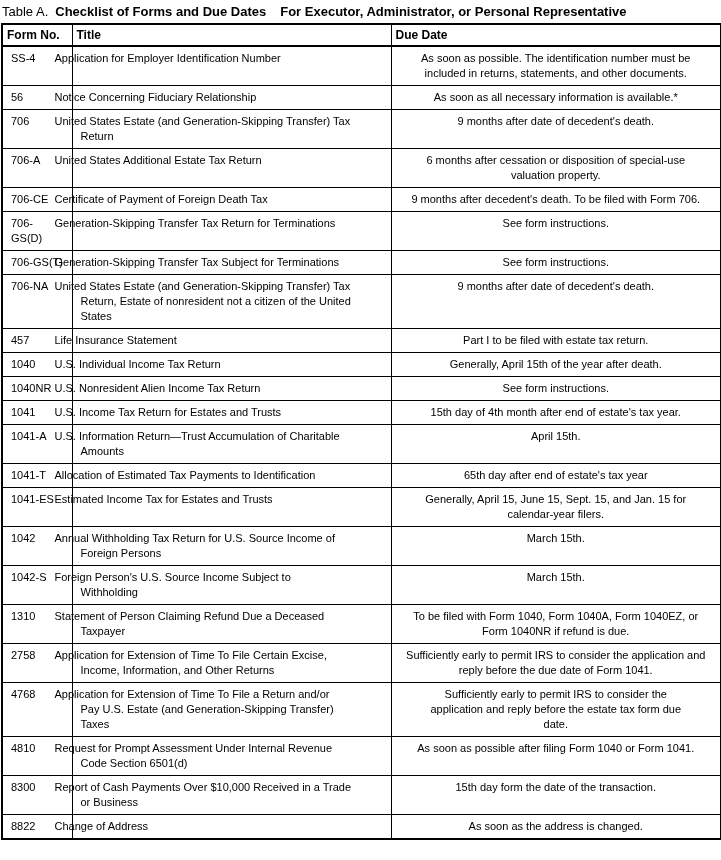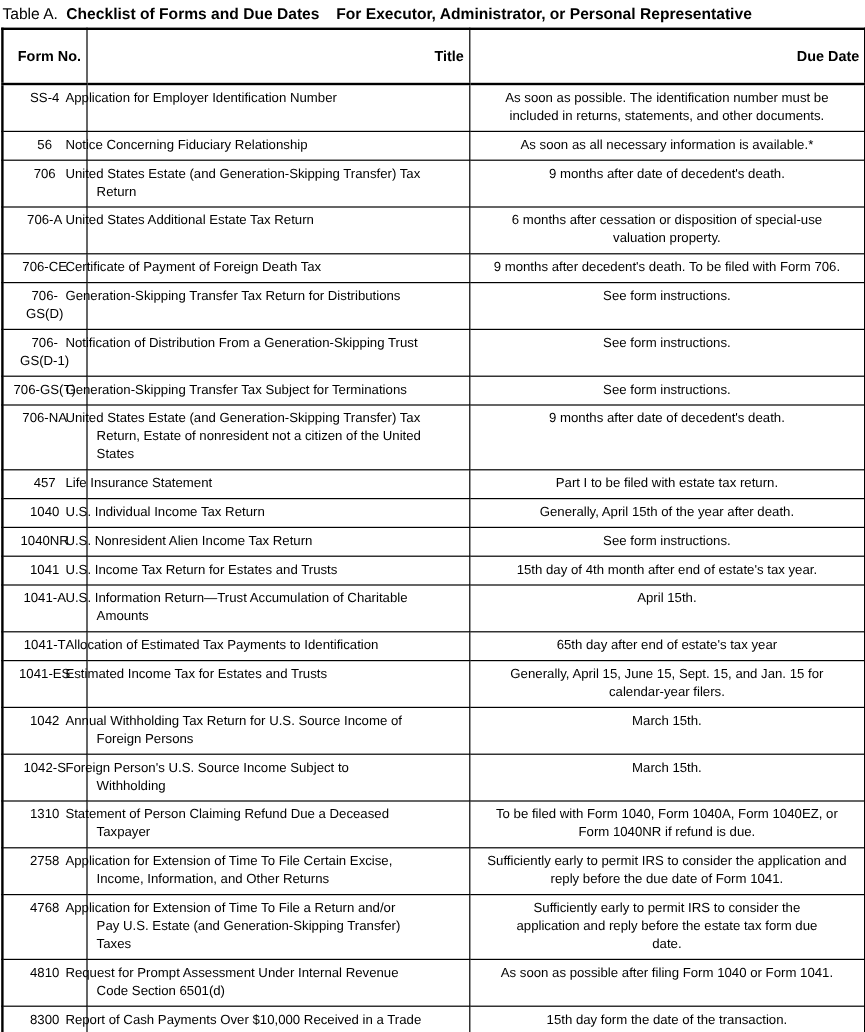--- a/index.html
+++ b/index.html
@@ -27,32 +27,32 @@
     border-collapse: collapse;
     table-layout: fixed;
     width: 719px;
     border: 2px solid #000;
   }
   table.forms th {
     border: 1px solid #000;
     border-bottom: 2px solid #000;
     font-size: 12px;
     font-weight: bold;
-    padding: 15px 4px;
-    text-align: right;
+    padding: 3px 4px;
+    text-align: left;
   }
   table.forms td {
     border: 1px solid #000;
     font-size: 11px;
     line-height: 15px;
     vertical-align: top;
     white-space: pre-line;
     padding: 4px 8px;
   }
-  td.c-form  { text-align: center; padding: 4px 2px; margin-top: 45px; }
+  td.c-form  { text-align: left; padding: 4px 2px; margin-top: 45px; }
   td.c-title { padding: 4px 8px 4px 33px; text-indent: -26px; }
   td.c-due   { padding: 4px 8px 4px 10px; text-align: center; }
 </style>
 </head>
 <body>
 
 <div class="page">
 
   <div class="doc-title">
     <span class="t-label">Table A.</span><span class="t-main">Checklist of Forms and Due Dates</span><span class="t-aud">For Executor, Administrator, or Personal Representative</span>
@@ -95,26 +95,21 @@
       <td class="c-due">6 months after cessation or disposition of special-use
 valuation property.</td>
     </tr>
         <tr>
       <td class="c-form">706-CE</td>
       <td class="c-title">Certificate of Payment of Foreign Death Tax</td>
       <td class="c-due">9 months after decedent's death. To be filed with Form 706.</td>
     </tr>
         <tr>
       <td class="c-form">706-GS(D)</td>
-      <td class="c-title">Generation-Skipping Transfer Tax Return for Distributions</td>
-      <td class="c-due">See form instructions.</td>
-    </tr>
-        <tr>
-      <td class="c-form">706-GS(D-1)</td>
-      <td class="c-title">Notification of Distribution From a Generation-Skipping Trust</td>
+      <td class="c-title">Generation-Skipping Transfer Tax Return for Terminations</td>
       <td class="c-due">See form instructions.</td>
     </tr>
         <tr>
       <td class="c-form">706-GS(T)</td>
       <td class="c-title">Generation-Skipping Transfer Tax Subject for Terminations</td>
       <td class="c-due">See form instructions.</td>
     </tr>
         <tr>
       <td class="c-form">706-NA</td>
       <td class="c-title">United States Estate (and Generation-Skipping Transfer) Tax

